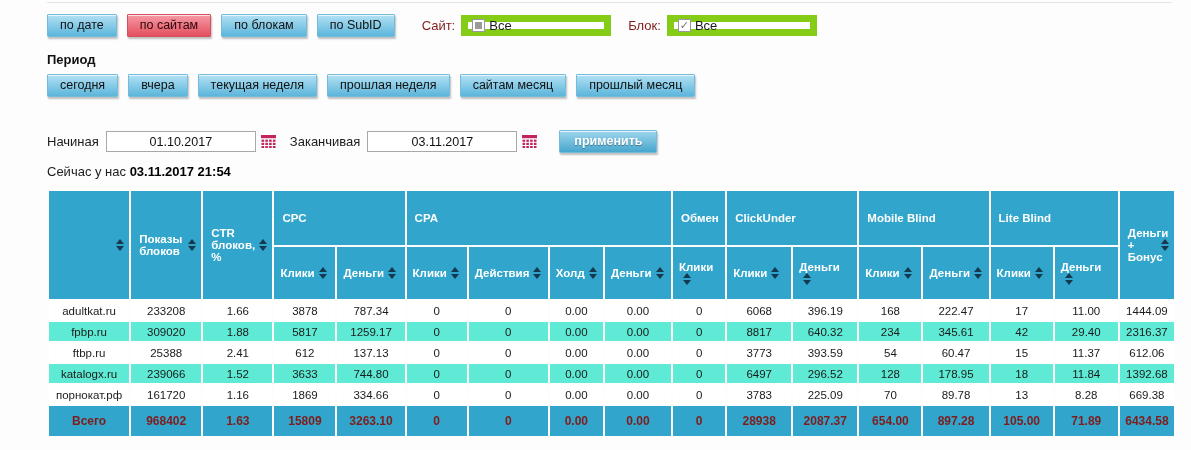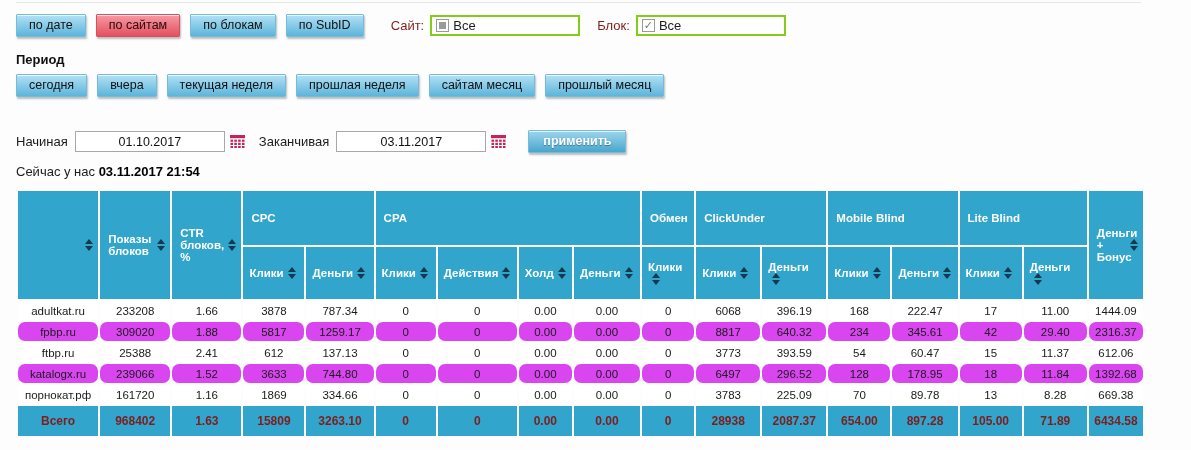--- a/index.html
+++ b/index.html
@@ -3,21 +3,21 @@
 <meta charset="utf-8">
 <style>
   * { box-sizing: border-box; }
   html,body { margin:0; padding:0; }
   body {
     width:1191px; height:450px; overflow:hidden;
     background:#fdfdfd;
     font-family:"Liberation Sans","DejaVu Sans",sans-serif;
     font-size:13px; color:#1c1c1c;
   }
-  .page { padding:2px 0 0 16px; }
+  .page { padding:2px 0 0 47px; }
   .hairline { width:1125px; border-top:1px solid #e6e6e6; height:0; }
 
   
   .btn {
     display:inline-block; padding:3px 12px 4px; font-size:12.5px; color:#111;
     background:linear-gradient(#b3e1f4,#5cb5db);
     border:1px solid #74bcdc; border-radius:1px;
     box-shadow:inset 0 1px 0 rgba(255,255,255,.7), 1px 2px 2px rgba(0,0,0,.25);
     cursor:pointer; white-space:nowrap;
   }
@@ -29,21 +29,21 @@
     background:linear-gradient(#9ed6ec,#48a6cd);
     color:#fff; font-weight:bold; text-shadow:0 1px 1px rgba(0,0,0,.35);
     padding:3px 14px 4px;
   }
 
   
   .row-tabs { margin-top:11px; display:flex; align-items:center; }
   .row-tabs .btn { margin-right:10px; }
   .filter-label { margin-left:17px; margin-right:6px; color:#7f1d1d; }
   .selectbox {
-    width:150px; height:21px; background:#fff; border:2px solid #84cc16;
+    width:150px; height:21px; background:#fff; border:7px solid #84cc16;
     display:inline-flex; align-items:center; padding:0 4px; cursor:pointer;
   }
   .cb {
     width:13px; height:13px; border:1px solid #9a9a9a; background:#fff;
     display:inline-flex; align-items:center; justify-content:center;
     margin-right:4px; flex:0 0 auto; font-size:11px; color:#777; line-height:1;
   }
   .cb .fill { width:7px; height:7px; background:#9a9a9a; }
 
   
@@ -72,21 +72,21 @@
     table-layout:fixed; width:1129px; font-size:11.5px;
   }
   .stats th {
     background:#31a5cb; color:#fff; font-weight:bold; font-size:11.5px;
     position:relative; padding:2px 6px;
   }
   .stats th.gh { height:54px; text-align:left; padding-left:8px; vertical-align:middle; }
   .stats th.sh { height:52px; text-align:left; vertical-align:middle; }
   .stats th.span2 { text-align:left; padding-left:8px; padding-right:18px; vertical-align:middle; }
   .stats td { background:#fff; text-align:center; padding:2px 3px; height:19px; color:#1a1a1a; }
-  .stats tr.even td { background:#d946ef;border-radius:7px; }
+  .stats tr.even td { background:#5eead4; }
   .stats tr.total-row td {
     background:#31a5cb; color:#7f1d1d; font-weight:bold; height:30px; font-size:12px;
   }
   .sort { display:inline-flex; flex-direction:column; margin-left:4px; vertical-align:middle; cursor:pointer; }
   .sort i { display:block; width:0; height:0; border-left:4px solid transparent; border-right:4px solid transparent; }
   .sort .up { border-bottom:5px solid #15394e; margin-bottom:2px; }
   .sort .dn { border-top:5px solid #15394e; }
   .sort.abs { position:absolute; right:5px; top:50%; transform:translateY(-50%); margin:0; }
 </style>
 </head>

